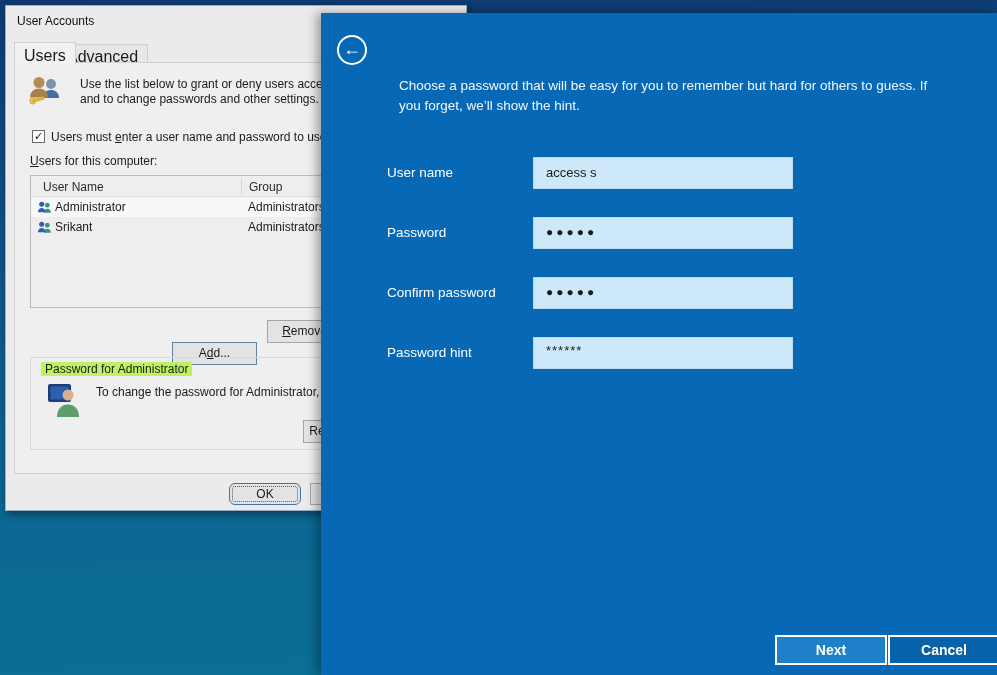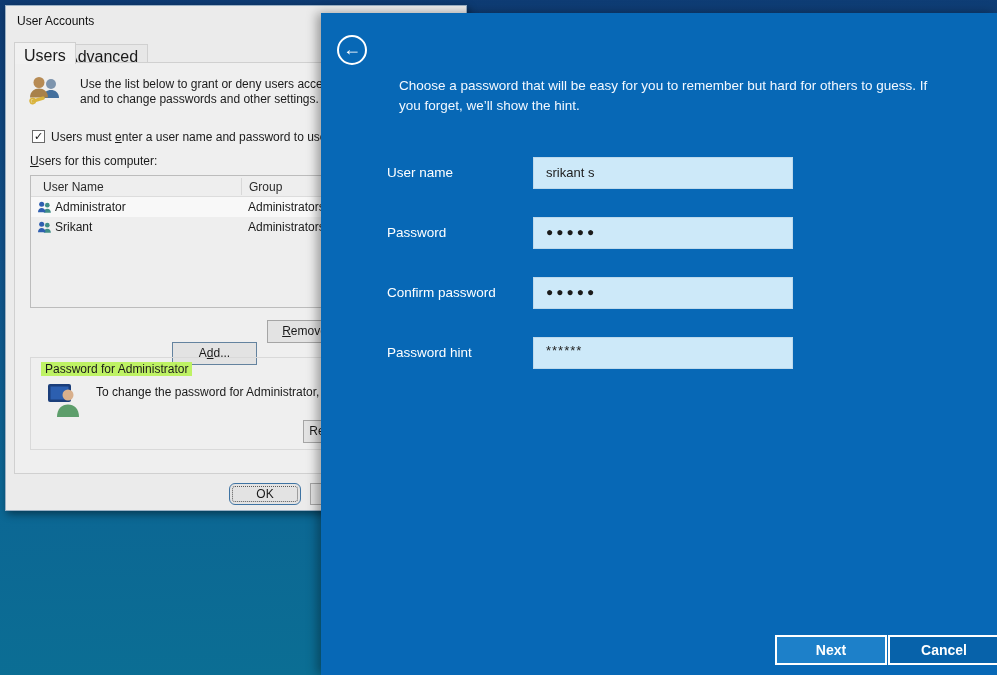--- a/index.html
+++ b/index.html
@@ -172,21 +172,21 @@
 
   <div class="btn ua-ok">OK</div>
   <div class="btn ua-cancel">Cancel</div>
 </div>
 
 <div class="panel">
   <div class="back-btn">←</div>
   <div class="panel-desc">Choose a password that will be easy for you to remember but hard for others to guess. If you forget, we’ll show the hint.</div>
 
   <div class="field-label" style="top:152px;">User name</div>
-  <div class="field-input" style="top:144px;">srikant s</div>
+  <div class="field-input" style="top:144px;">access s</div>
 
   <div class="field-label" style="top:212px;">Password</div>
   <div class="field-input dots" style="top:204px;">●●●●●</div>
 
   <div class="field-label" style="top:272px;">Confirm password</div>
   <div class="field-input dots" style="top:264px;">●●●●●</div>
 
   <div class="field-label" style="top:332px;">Password hint</div>
   <div class="field-input hint" style="top:324px;">******</div>
 

